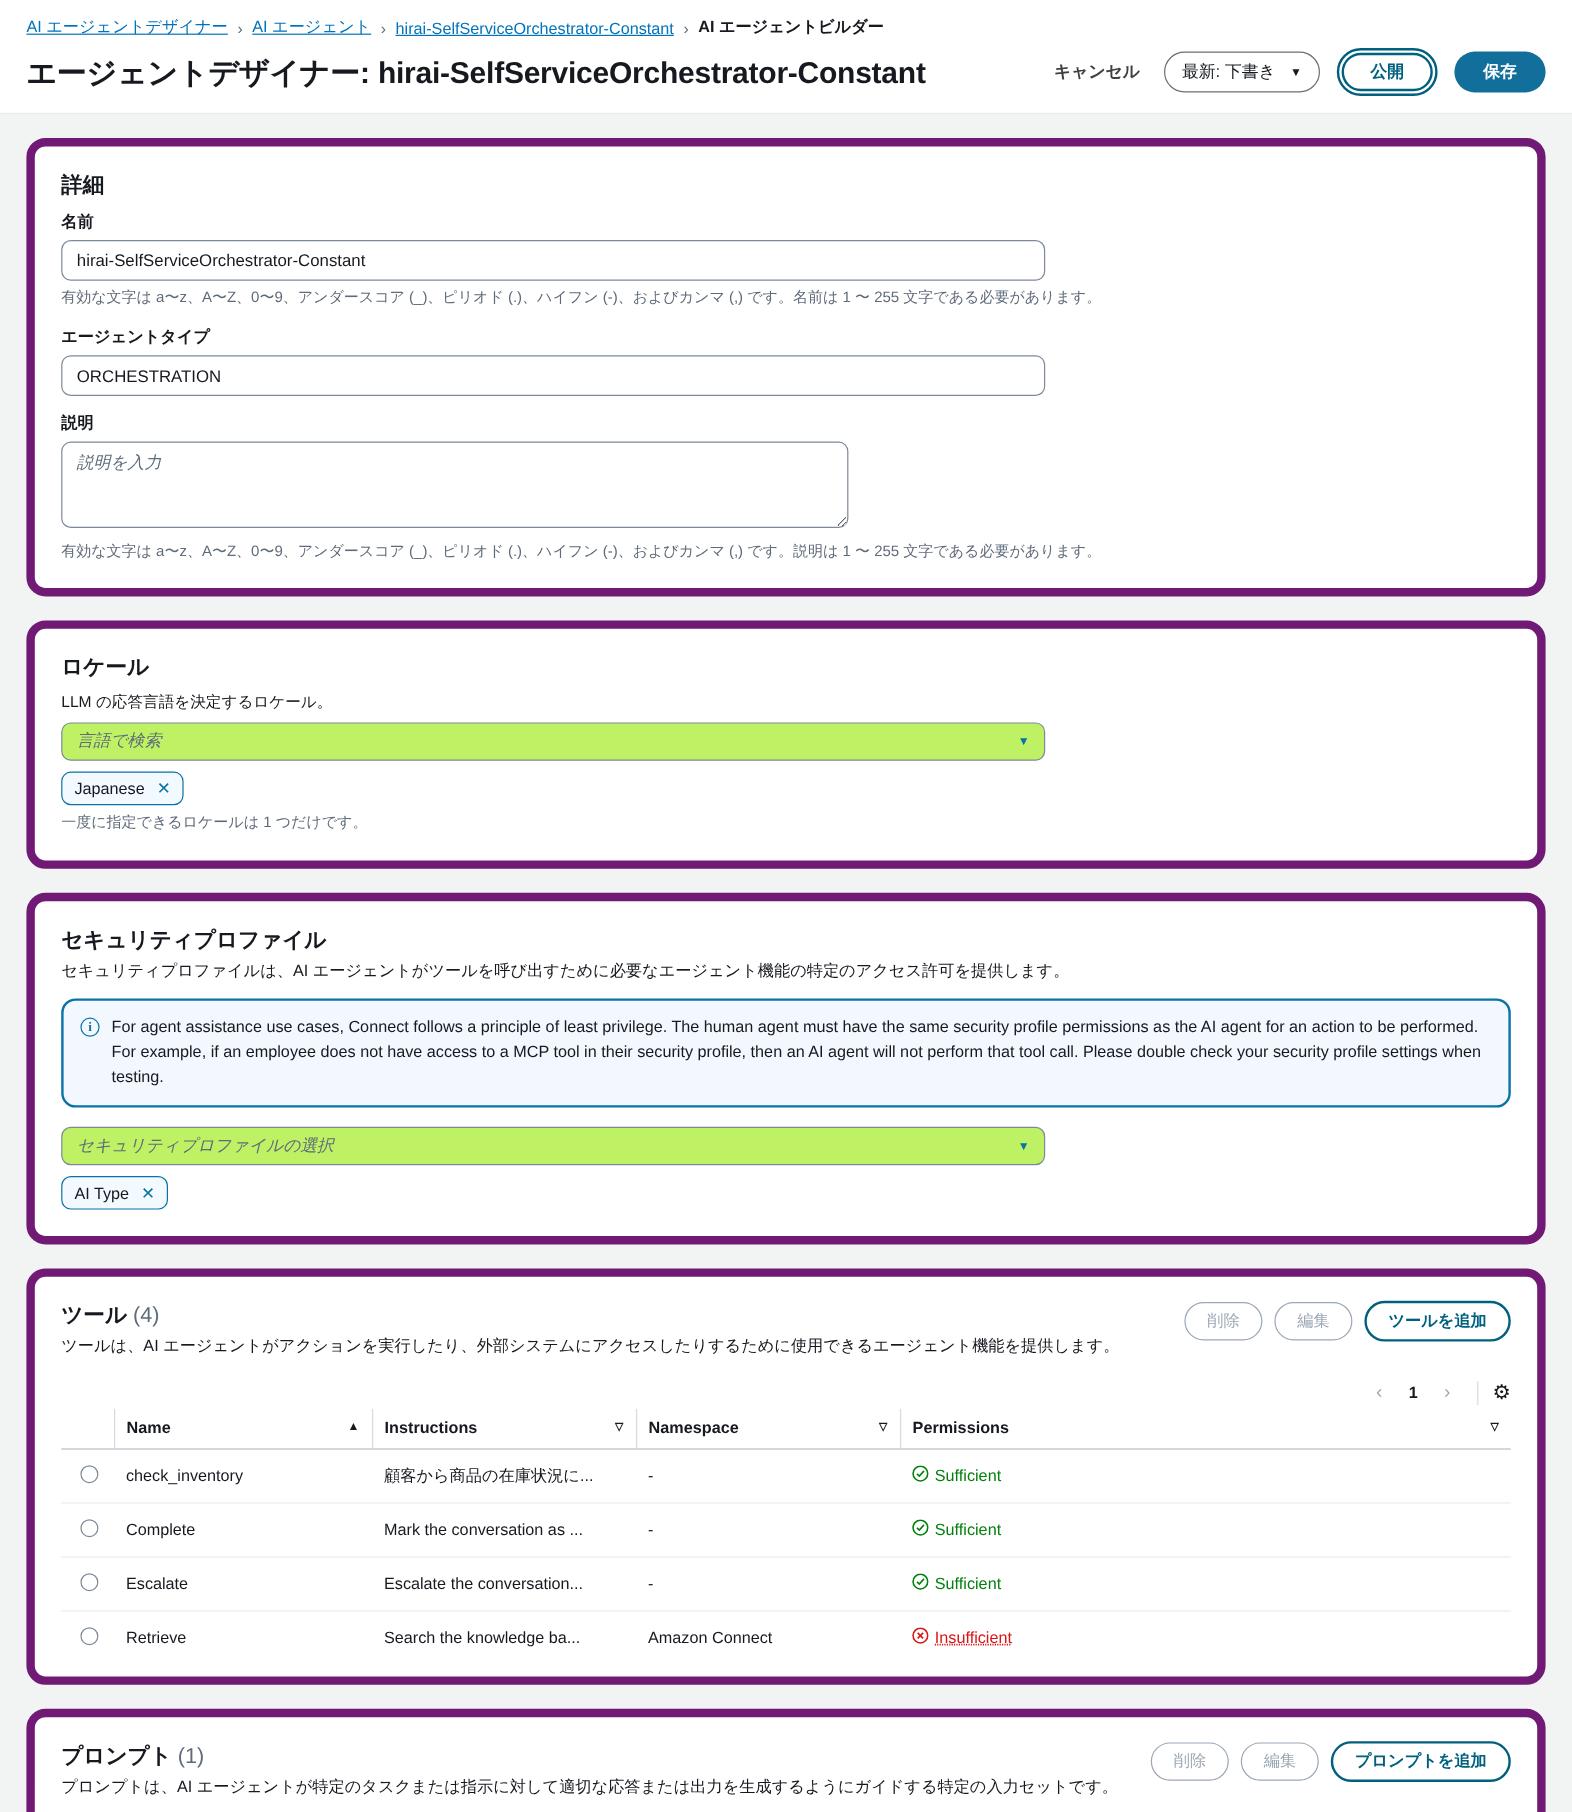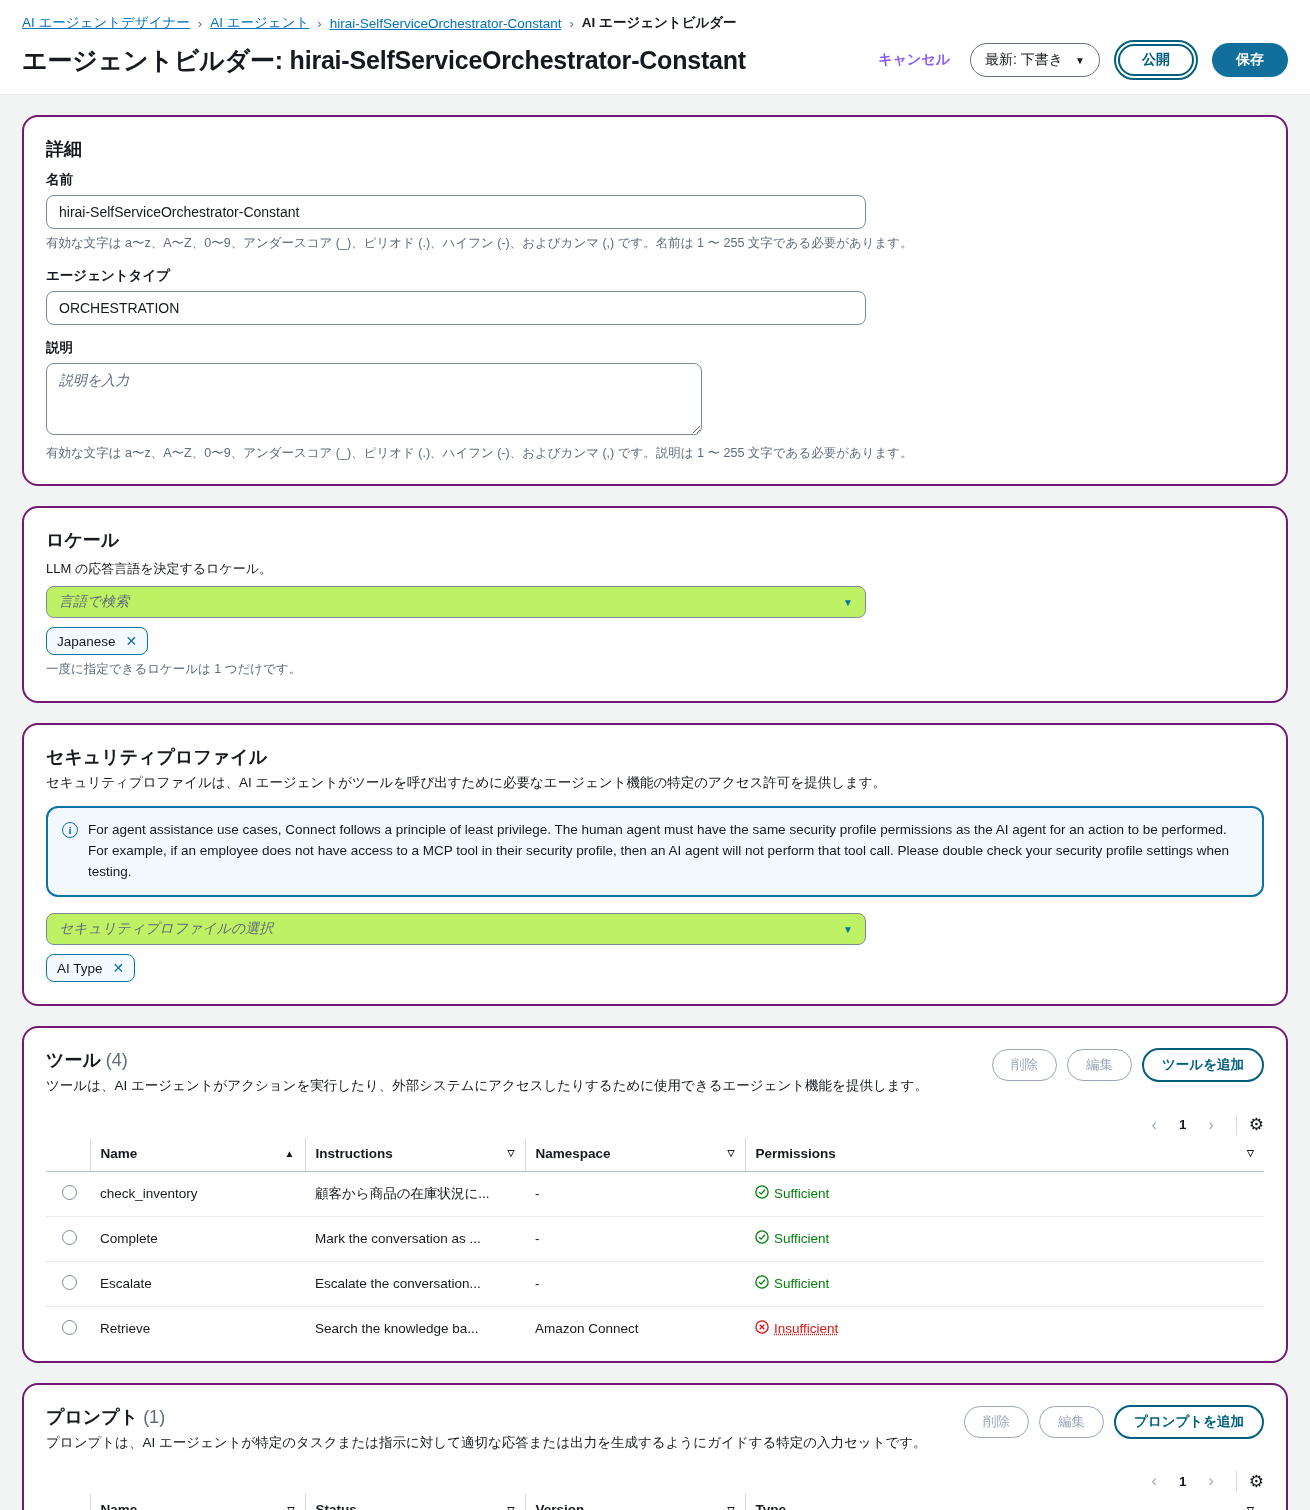--- a/index.html
+++ b/index.html
@@ -15,21 +15,21 @@
 
   
   .header { background: #ffffff; padding: 10px 22px 14px 22px; border-bottom: 1px solid #e9ebed; }
   .breadcrumb { display: flex; align-items: center; font-size: 13.5px; gap: 8px; padding: 4px 0 8px 0; }
   .breadcrumb a { color: #0073bb; text-decoration: underline; cursor: pointer; }
   .breadcrumb .sep { color: #5f6b7a; font-size: 13px; }
   .breadcrumb .current { color: #16191f; font-weight: bold; }
   .title-row { display: flex; align-items: center; justify-content: space-between; }
   .page-title { font-size: 25px; font-weight: bold; letter-spacing: -0.2px; margin: 0; }
   .actions { display: flex; align-items: center; gap: 14px; }
-  .link-btn { color: #8b5cf6; font-size: 14px; font-weight: bold; cursor: pointer; background: none; border: none; padding: 4px 6px; font-family: Liberation Mono, monospace; }
+  .link-btn { color: #404040; font-size: 14px; font-weight: bold; cursor: pointer; background: none; border: none; padding: 4px 6px; font-family: Liberation Mono, monospace; }
   .select-btn {
     display: inline-flex; align-items: center; gap: 12px;
     border: 1px solid #687078; border-radius: 18px; background: #fff;
     padding: 7px 14px; font-size: 14px; color: #16191f; cursor: pointer;
     font-family: inherit;
   }
   .select-btn .caret { color: #16191f; font-size: 10px; }
   .btn-outline-wrap { border: 2px solid #00607e; border-radius: 22px; padding: 2px; display: inline-flex; }
   .btn-outline {
     border: 2px solid #00607e; border-radius: 18px; background: #fff;
@@ -37,21 +37,21 @@
     cursor: pointer; font-family: inherit;
   }
   .btn-primary {
     border: none; border-radius: 18px; background: #126f9b;
     color: #ffffff; font-weight: bold; font-size: 14px; padding: 8px 24px;
     cursor: pointer; font-family: inherit;
   }
 
   
   .card {
-    background: #ffffff; border: 2px solid #701a75; border-radius: 16px;
+    background: #ffffff; border: 7px solid #701a75; border-radius: 16px;
     margin: 20px 22px; padding: 20px 22px 22px 22px;
   }
   .card.tight { padding-bottom: 10px; }
   h2.section { font-size: 18px; font-weight: bold; margin: 0 0 4px 0; }
   .section-desc { font-size: 13.5px; color: #16191f; margin: 0 0 4px 0; line-height: 1.45; }
   .field-label { font-size: 13.5px; font-weight: bold; margin: 14px 0 6px 0; }
   .first-label { margin-top: 10px; }
   .hint { font-size: 12.5px; color: #5f6b7a; margin: 6px 0 0 0; line-height: 1.4; }
   .input {
     width: 820px; height: 34px; border: 1px solid #7d8998; border-radius: 8px;
@@ -153,21 +153,21 @@
       <a>AI エージェントデザイナー</a>
       <span class="sep">›</span>
       <a>AI エージェント</a>
       <span class="sep">›</span>
       <a>hirai-SelfServiceOrchestrator-Constant</a>
       <span class="sep">›</span>
       <span class="current">AI エージェントビルダー</span>
     </div>
 
     <div class="title-row">
-      <h1 class="page-title">エージェントビルダー: hirai-SelfServiceOrchestrator-Constant</h1>
+      <h1 class="page-title">エージェントデザイナー: hirai-SelfServiceOrchestrator-Constant</h1>
       <div class="actions">
         <button class="link-btn">キャンセル</button>
         <div class="select-btn">
           <span>最新: 下書き</span>
           <span class="caret">▼</span>
         </div>
         <span class="btn-outline-wrap">
           <button class="btn-outline">公開</button>
         </span>
         <button class="btn-primary">保存</button>

